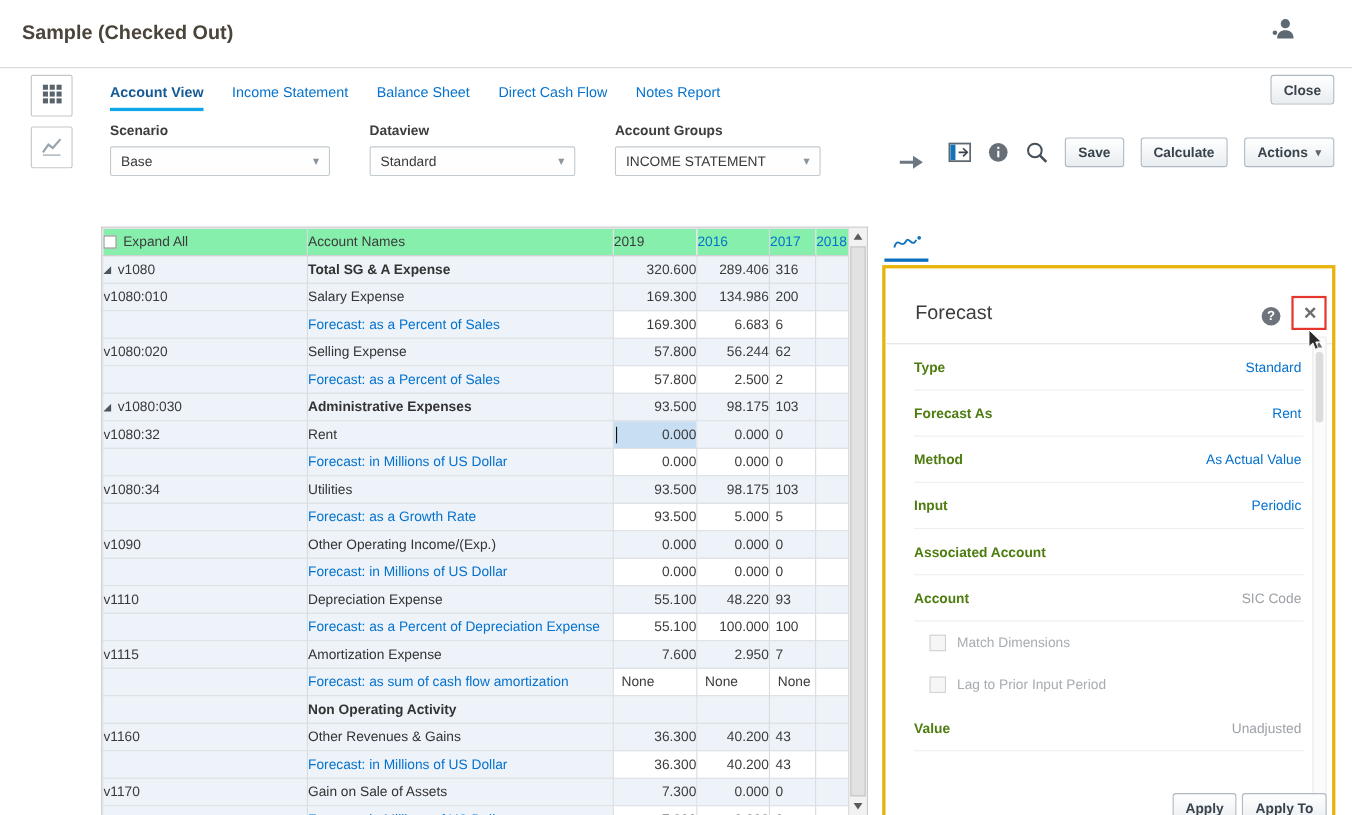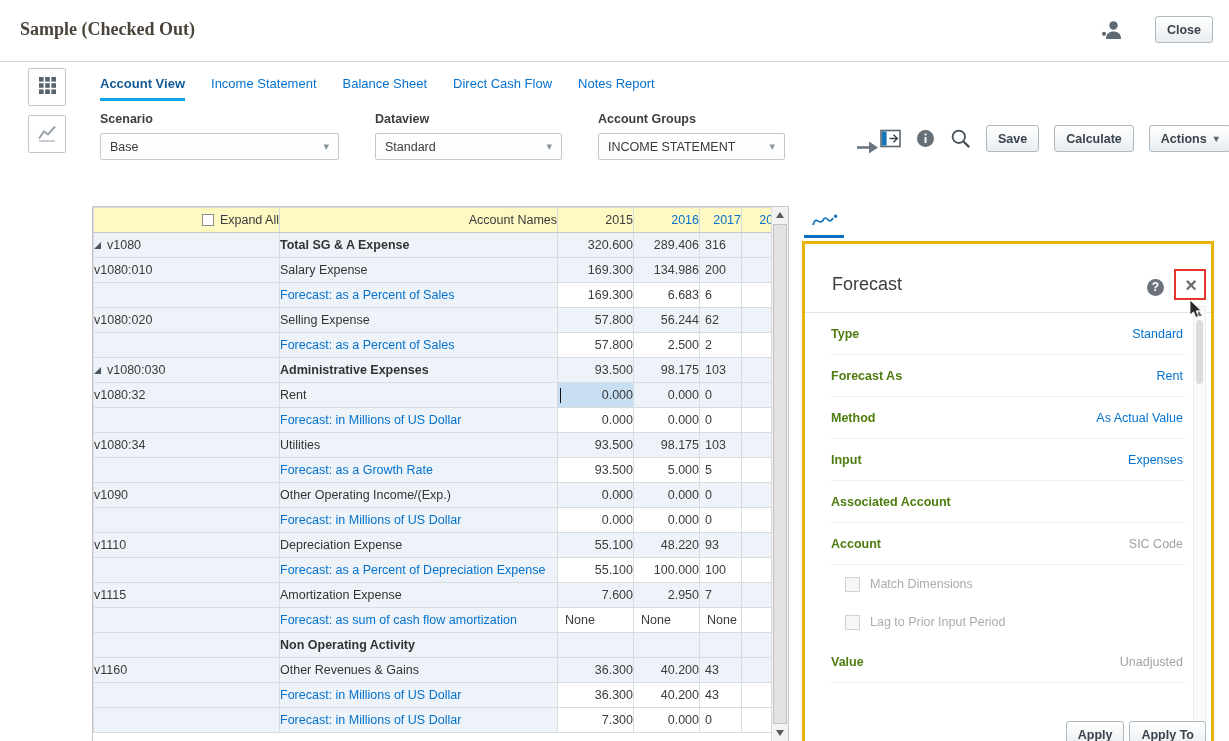--- a/index.html
+++ b/index.html
@@ -2,22 +2,22 @@
 <html><head>
 <meta charset="utf-8">
 <style>
   *{box-sizing:border-box;margin:0;padding:0}
   html,body{width:1229px;height:741px;overflow:hidden;background:#fff;
     font-family:"Liberation Sans",sans-serif;color:#333;font-size:13px;}
   .app{position:relative;width:1229px;height:741px;background:#fff;overflow:hidden;}
 
   
   .titlebar{position:absolute;left:0;top:0;width:100%;height:62px;background:#fff;border-bottom:1px solid #d6d6d6;z-index:4;}
-  .title{position:absolute;left:20px;top:19px;font-size:18px;font-weight:bold;color:#4a443a;font-family:Liberation Serif, serif;}
-  .header-actions{position:absolute;right:16px;top:16px;display:flex;align-items:center;gap:32px;}
+  .title{position:absolute;left:20px;top:19px;font-size:18px;font-weight:bold;color:#4a443a;}
+  .header-actions{position:absolute;right:16px;top:16px;display:flex;gap:32px;flex-direction:column;}
   .btn{display:inline-flex;align-items:center;height:27px;padding:0 11px;background:linear-gradient(#ffffff,#e9edf0);
     border:1px solid #aeb9c2;border-radius:3px;font-size:12.5px;font-weight:bold;color:#39434d;cursor:pointer;font-family:inherit;white-space:nowrap;}
   .btn .caret{margin-left:7px;font-size:10px;color:#5d6770;}
 
   
   .sidebar{position:absolute;left:16px;top:68px;width:70px;}
   .tool-box{width:38px;height:38px;border:1px solid #c6c6c6;border-radius:2px;background:#fff;
     display:flex;align-items:center;justify-content:center;margin:0 0 9px 12px;cursor:pointer;}
 
   
@@ -25,34 +25,34 @@
   .tab{font-size:13px;color:#0572ce;padding-bottom:7px;cursor:pointer;}
   .tab.active{color:#155a94;font-weight:bold;border-bottom:3px solid #0ea5e9;}
 
   
   .filter-row{position:absolute;left:100px;top:112px;right:16px;display:flex;align-items:flex-start;}
   .filters{display:flex;}
   .filter{margin-right:36px;}
   .filter label{display:block;font-size:12.5px;font-weight:bold;color:#3d3d3d;margin-bottom:7px;}
   .select{height:27px;border:1px solid #c2c9cf;border-radius:2px;background:#fefefe;display:flex;align-items:center;
     padding:0 9px;font-size:12.5px;color:#3a3a3a;cursor:pointer;}
-  .filter:nth-child(1) .select{width:239px}
+  .filter:nth-child(1) .select{width:200px}
   .filter:nth-child(2) .select{width:187px}
   .filter:nth-child(3) .select{width:187px}
   .select .caret{margin-left:auto;color:#8a949c;font-size:11px;}
   .go-arrow{margin:28px 0 0 34px;cursor:pointer;}
   .toolbar-right{margin-left:auto;display:flex;align-items:center;gap:15px;margin-top:13px;}
   .t-icon{cursor:pointer;display:inline-flex;}
 
   
   .grid-area{position:absolute;left:92px;top:206px;width:697px;bottom:0;overflow:hidden;
     border:1px solid #c6c6c6;border-bottom:none;background:#fff;}
   table.grid{border-collapse:collapse;table-layout:fixed;width:694px;}
   .grid th,.grid td{border:1px solid #d7dce1;height:25px;font-size:12.5px;padding:0;overflow:hidden;white-space:nowrap;}
-  .grid thead th{font-weight:normal;color:#3c3c3c;background:#fef9c3;border-bottom:1px solid #c6c6c6;text-align:right;}
+  .grid thead th{font-weight:normal;color:#3c3c3c;background:#86efac;border-bottom:1px solid #c6c6c6;text-align:left;}
   .th-year.blue{color:#0572ce;cursor:pointer;}
   .hcb{display:inline-block;width:12px;height:12px;border:1px solid #8b8b8b;background:#fff;vertical-align:-2px;margin-right:6px;cursor:pointer;}
   .code-cell{color:#3a3a3a;}
   .ind0{padding-left:10px}.ind1{padding-left:19px}.ind2{padding-left:28px}
   .tri{display:inline-block;width:0;height:0;border-bottom:7px solid #4c555e;border-left:7px solid transparent;margin-right:6px;cursor:pointer;}
   .name-cell{padding-left:8px;}
   tr.bold .name-cell{font-weight:bold;}
   .flink{color:#0572ce;cursor:pointer;}
   .val-cell{text-align:right;padding-right:7px;color:#3b3b3b;}
   .val-cell.clipcol{text-align:left;padding-left:5px;padding-right:0;}
@@ -220,21 +220,21 @@
           <col style="width:278px">
           <col style="width:76px">
           <col style="width:66px">
           <col style="width:42px">
           <col style="width:46px">
       </colgroup>
       <thead>
         <tr>
           <th class="th-expand"><span class="hcb"></span><span>Expand All</span></th>
           <th class="th-names">Account Names</th>
-        <th class="th-year">2015</th>
+        <th class="th-year">2019</th>
             <th class="th-year blue">2016</th>
             <th class="th-year blue">2017</th>
             <th class="th-year blue">2018</th>
           </tr>
       </thead>
       <tbody>
           <tr class="account bold">
             <td class="code-cell ind0"><span class="tri"></span><span>v1080</span></td>
             <td class="name-cell"><span>Total SG &amp; A Expense</span></td>
             <td class="val-cell">320.600</td>
@@ -377,20 +377,28 @@
             <td class="val-cell">40.200</td>
             <td class="val-cell clipcol">43</td>
             <td class="val-cell clipcol"></td>
           </tr>
           <tr class="forecast">
             <td class="code-cell ind0"><span></span></td>
             <td class="name-cell"><span class="flink">Forecast: in Millions of US Dollar</span></td>
             <td class="val-cell">36.300</td>
             <td class="val-cell">40.200</td>
             <td class="val-cell clipcol">43</td>
+            <td class="val-cell clipcol"></td>
+          </tr>
+          <tr class="account">
+            <td class="code-cell ind0"><span>v1170</span></td>
+            <td class="name-cell"><span>Gain on Sale of Assets</span></td>
+            <td class="val-cell">7.300</td>
+            <td class="val-cell">0.000</td>
+            <td class="val-cell clipcol">0</td>
             <td class="val-cell clipcol"></td>
           </tr>
           <tr class="forecast">
             <td class="code-cell ind0"><span></span></td>
             <td class="name-cell"><span class="flink">Forecast: in Millions of US Dollar</span></td>
             <td class="val-cell">7.300</td>
             <td class="val-cell">0.000</td>
             <td class="val-cell clipcol">0</td>
             <td class="val-cell clipcol"></td>
           </tr>
@@ -432,21 +440,21 @@
         <div class="pfield link">
           <span class="plabel">Forecast As</span>
           <span class="pvalue link">Rent</span>
         </div>
         <div class="pfield link">
           <span class="plabel">Method</span>
           <span class="pvalue link">As Actual Value</span>
         </div>
         <div class="pfield link">
           <span class="plabel">Input</span>
-          <span class="pvalue link">Expenses</span>
+          <span class="pvalue link">Periodic</span>
         </div>
         <div class="pfield section">
           <span class="plabel">Associated Account</span>
         </div>
         <div class="pfield muted">
           <span class="plabel">Account</span>
           <span class="pvalue muted">SIC Code</span>
         </div>
         <div class="pfield checkbox">
           <span class="cb"></span>

